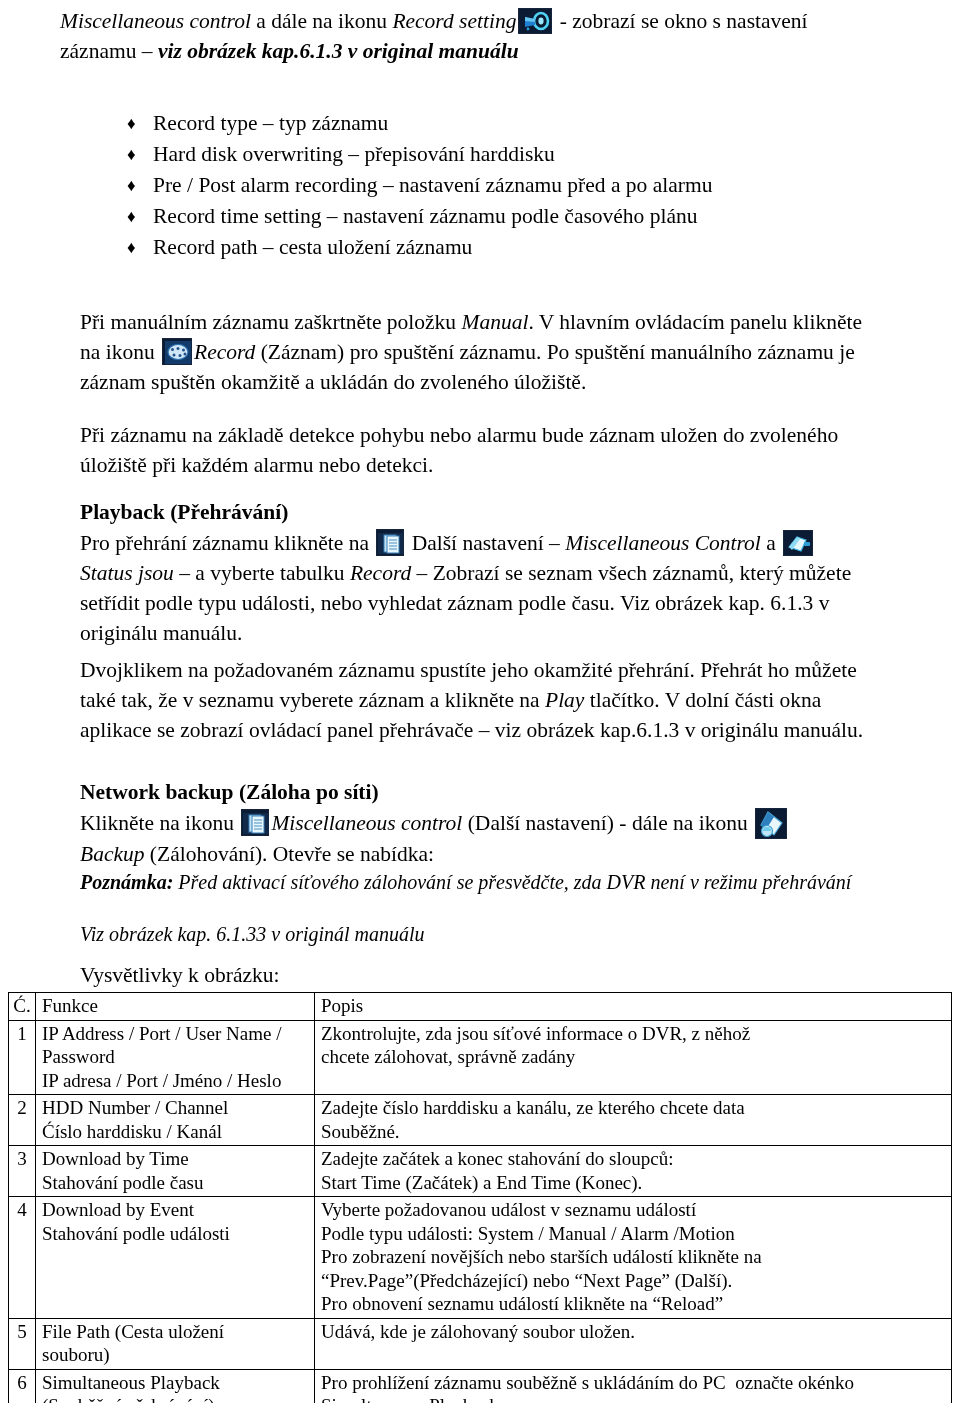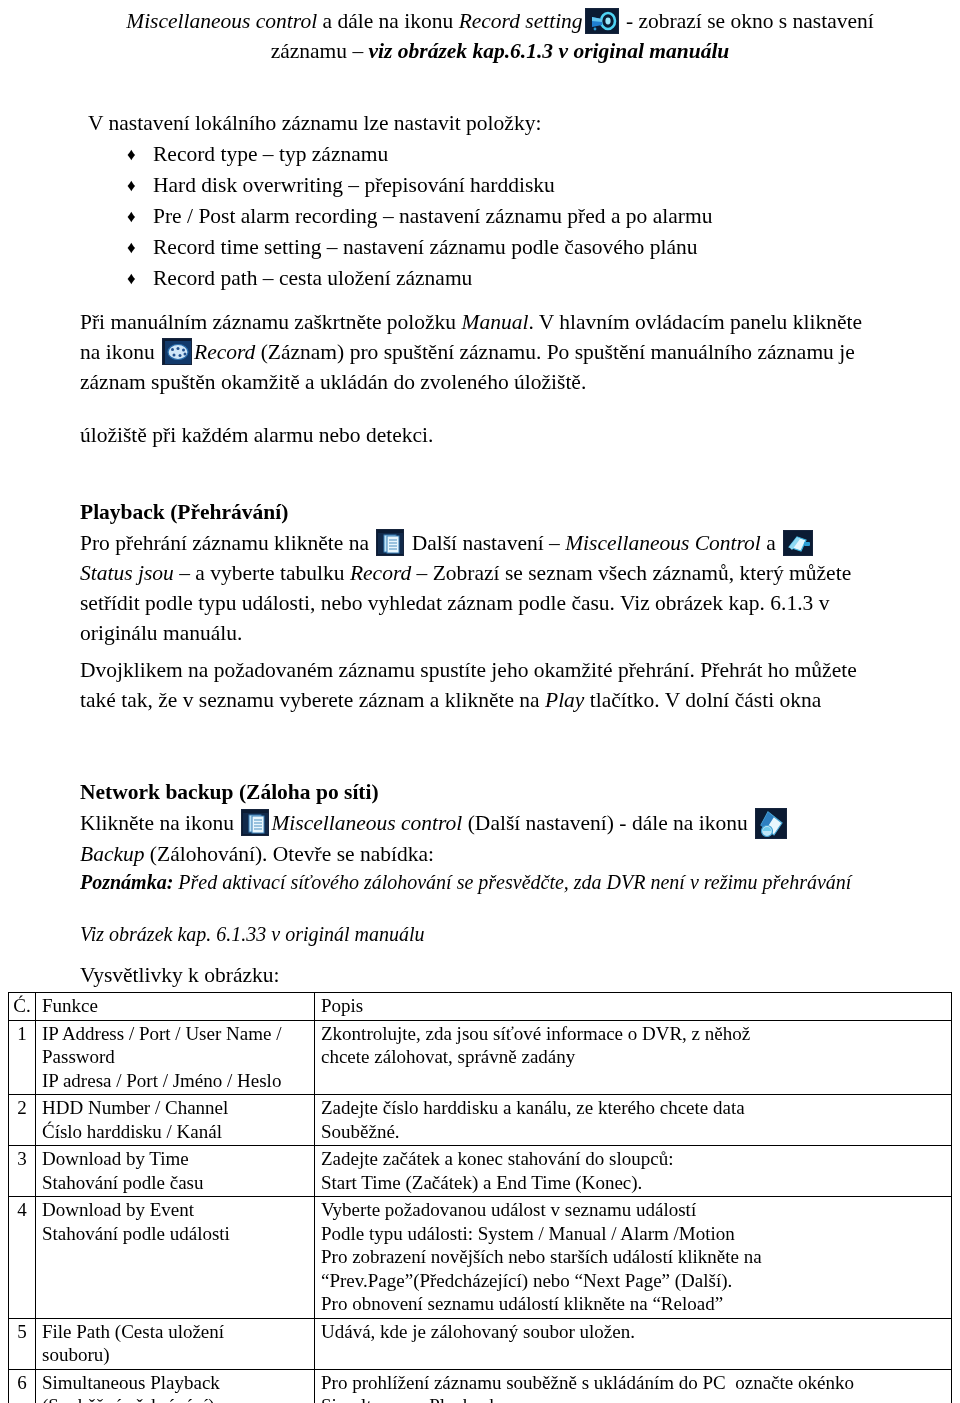--- a/index.html
+++ b/index.html
@@ -32,21 +32,21 @@
   .i { font-style: italic; }
   .bi { font-weight: bold; font-style: italic; }
 
   
   #intro-block {
     position: absolute;
     left: 60px;
     top: 6px;
     width: 880px;
   }
-  #intro-block .para { text-indent: 0; text-align: center; }
+  #intro-block .para { text-indent: 0; }
 
   
   #list-block {
     position: absolute;
     left: 88px;
     top: 108px;
     width: 850px;
   }
   #list-intro { font-size: 21.5px; line-height: 31px; }
   ul.diamonds {
@@ -208,21 +208,20 @@
             <path d="M6 8 L16 10 L16 13 L6 12 Z" fill="#63c6f0"></path>
             <circle cx="9" cy="20" r="1.4" fill="#2a9fd8"></circle>
           </svg></span><span> - zobrazí se okno s nastavení</span>
     </div>
     <div class="para">
       <span>záznamu – </span><span class="bi">viz obrázek kap.6.1.3 v original manuálu</span>
     </div>
   </div>
 
   <div id="list-block">
-    <div id="list-intro">V nastavení lokálního záznamu lze nastavit položky:</div>
     <ul class="diamonds">
       <li><span class="bullet">♦</span><span>Record type – typ záznamu</span></li>
       <li><span class="bullet">♦</span><span>Hard disk overwriting – přepisování harddisku</span></li>
       <li><span class="bullet">♦</span><span>Pre / Post alarm recording – nastavení záznamu před a po alarmu</span></li>
       <li><span class="bullet">♦</span><span>Record time setting – nastavení záznamu podle časového plánu</span></li>
       <li><span class="bullet">♦</span><span>Record path – cesta uložení záznamu</span></li>
     </ul>
   </div>
 
   <div id="manual-para">
@@ -239,20 +238,21 @@
             <circle cx="20.5" cy="11" r="1.5" fill="#21508c"></circle>
             <circle cx="11" cy="16" r="1.5" fill="#21508c"></circle>
             <circle cx="17" cy="16.5" r="1.5" fill="#21508c"></circle>
             <circle cx="22" cy="15" r="1.5" fill="#21508c"></circle>
           </svg></span><span class="i">Record</span><span> (Záznam) pro spuštění záznamu. Po spuštění manuálního záznamu je</span>
     </div>
     <div class="para">záznam spuštěn okamžitě a ukládán do zvoleného úložiště.</div>
   </div>
 
   <div id="motion-para">
+    <div class="para">Při záznamu na základě detekce pohybu nebo alarmu bude záznam uložen do zvoleného</div>
     <div class="para">úložiště při každém alarmu nebo detekci.</div>
   </div>
 
   <div id="playback-head">Playback  (Přehrávání)</div>
   <div id="playback-para">
     <div class="para">
       <span>Pro přehrání záznamu klikněte na </span><span class="icon icon-misc"><svg width="28" height="27" viewBox="0 0 28 27">
             <rect x="0" y="0" width="28" height="27" fill="#0b1b33"></rect>
             <rect x="1" y="3" width="26" height="21" fill="#11294a"></rect>
             <rect x="7" y="5" width="12" height="17" fill="#bfe3f6" stroke="#3a7fb5" stroke-width="1"></rect>
@@ -275,20 +275,21 @@
     </div>
     <div class="para">setřídit podle typu události, nebo vyhledat záznam podle času. Viz obrázek kap. 6.1.3 v</div>
     <div class="para">originálu manuálu.</div>
   </div>
 
   <div id="playback-para2">
     <div class="para">Dvojklikem na požadovaném záznamu spustíte jeho okamžité přehrání. Přehrát ho můžete</div>
     <div class="para">
       <span>také tak, že v seznamu vyberete záznam a klikněte na </span><span class="i">Play</span><span> tlačítko. V dolní části okna</span>
     </div>
+    <div class="para">aplikace se zobrazí ovládací panel přehrávače – viz obrázek kap.6.1.3 v originálu manuálu.</div>
   </div>
 
   <div id="netbackup-head">Network backup (Záloha po síti)</div>
   <div id="netbackup-para">
     <div class="para">
       <span>Klikněte na ikonu </span><span class="icon icon-misc"><svg width="28" height="27" viewBox="0 0 28 27">
             <rect x="0" y="0" width="28" height="27" fill="#0b1b33"></rect>
             <rect x="1" y="3" width="26" height="21" fill="#11294a"></rect>
             <rect x="7" y="5" width="12" height="17" fill="#bfe3f6" stroke="#3a7fb5" stroke-width="1"></rect>
             <rect x="10" y="6" width="12" height="17" fill="#e8f6fd" stroke="#3a7fb5" stroke-width="1"></rect>

